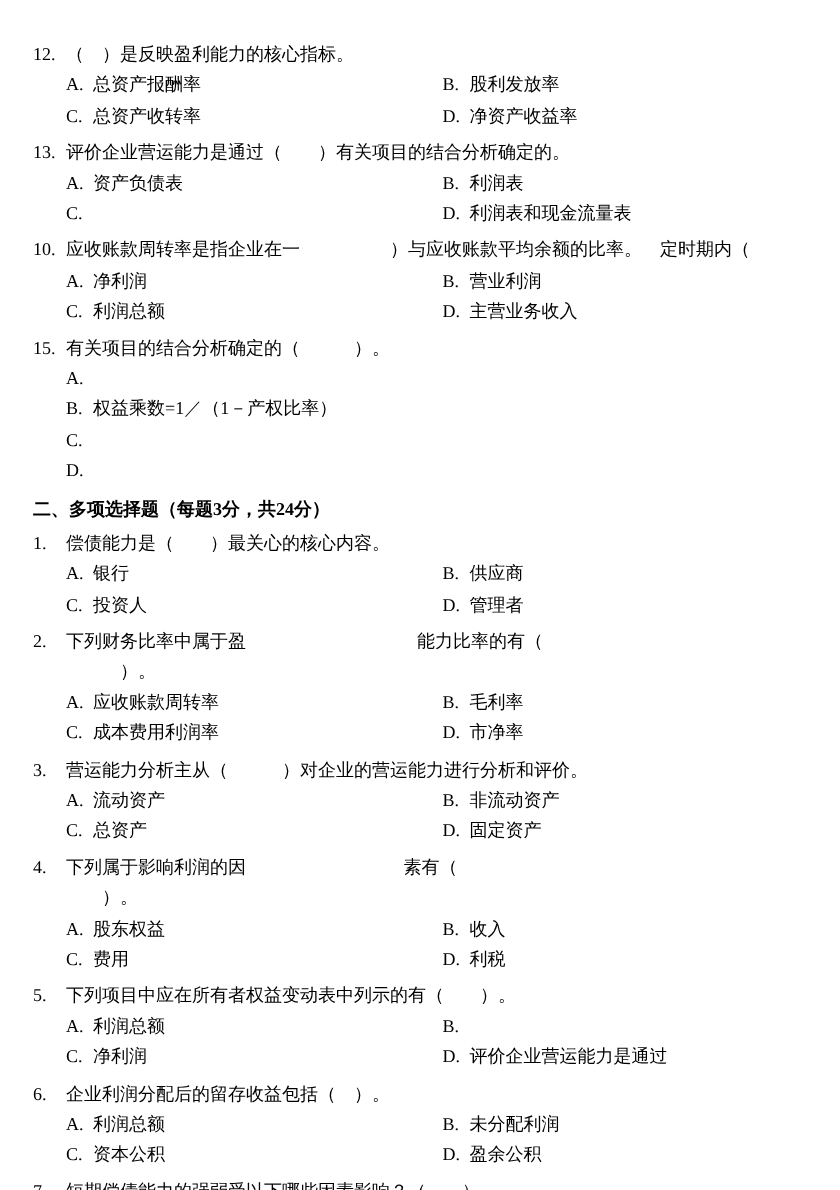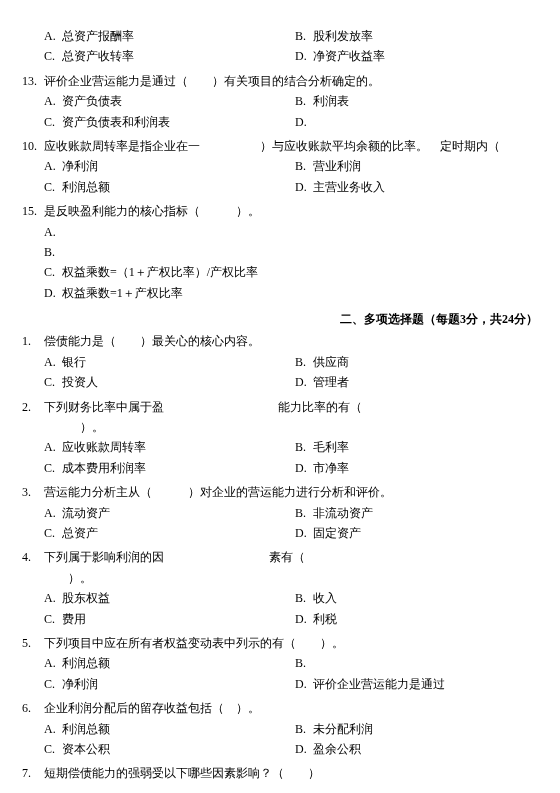--- a/index.html
+++ b/index.html
@@ -43,34 +43,37 @@
       align-items: baseline;
     }
     .option-letter {
       min-width: 18px;
     }
     .part-header {
       display: flex;
       align-items: baseline;
       margin: 6px 0 2px 0;
       font-weight: bold;
-      justify-content: flex-end;
     }
     .indent {
       margin-left: 22px;
     }
   </style>
 </head>
 <body>
 
 <div class="part-header">
   
 </div>
 
 <div class="question-block">
+  <div class="question-line">
+    <span class="q-num">12.</span>
+    <span class="q-text">（　）是反映盈利能力的核心指标。</span>
+  </div>
   <div class="options-grid">
     <div class="option">
       <span class="option-letter">A.</span>
       <span>总资产报酬率</span>
     </div>
     <div class="option">
       <span class="option-letter">B.</span>
       <span>股利发放率</span>
     </div>
     <div class="option">
@@ -93,24 +96,24 @@
     <div class="option">
       <span class="option-letter">A.</span>
       <span>资产负债表</span>
     </div>
     <div class="option">
       <span class="option-letter">B.</span>
       <span>利润表</span>
     </div>
     <div class="option">
       <span class="option-letter">C.</span>
-      <span>资产负债表和利润表</span>
-    </div>
-    <div class="option">
-      <span class="option-letter">D.</span>
+    </div>
+    <div class="option">
+      <span class="option-letter">D.</span>
+      <span>利润表和现金流量表</span>
     </div>
   </div>
 </div>
 
 <div class="question-block">
   <div class="question-line">
     <span class="q-num">10.</span>
     <span class="q-text">应收账款周转率是指企业在一　　　　　）与应收账款平均余额的比率。　定时期内（</span>
   </div>
   <div class="options-grid">
@@ -129,36 +132,35 @@
     <div class="option">
       <span class="option-letter">D.</span>
       <span>主营业务收入</span>
     </div>
   </div>
 </div>
 
 <div class="question-block">
   <div class="question-line">
     <span class="q-num">15.</span>
-    <span class="q-text">是反映盈利能力的核心指标（　　　）。</span>
+    <span class="q-text">有关项目的结合分析确定的（　　　）。</span>
   </div>
   <div class="indent">
     <div class="option">
       <span class="option-letter">A.</span>
     </div>
     <div class="option">
       <span class="option-letter">B.</span>
-    </div>
-    <div class="option">
-      <span class="option-letter">C.</span>
-      <span>权益乘数=（1＋产权比率）/产权比率</span>
-    </div>
-    <div class="option">
-      <span class="option-letter">D.</span>
-      <span>权益乘数=1＋产权比率</span>
+      <span>权益乘数=1／（1－产权比率）</span>
+    </div>
+    <div class="option">
+      <span class="option-letter">C.</span>
+    </div>
+    <div class="option">
+      <span class="option-letter">D.</span>
     </div>
   </div>
 </div>
 
 <div class="part-header" style="margin-top:6px;">
   <span>二、多项选择题（每题3分，共24分）</span>
 </div>
 
 <div class="question-block">
   <div class="question-line">

